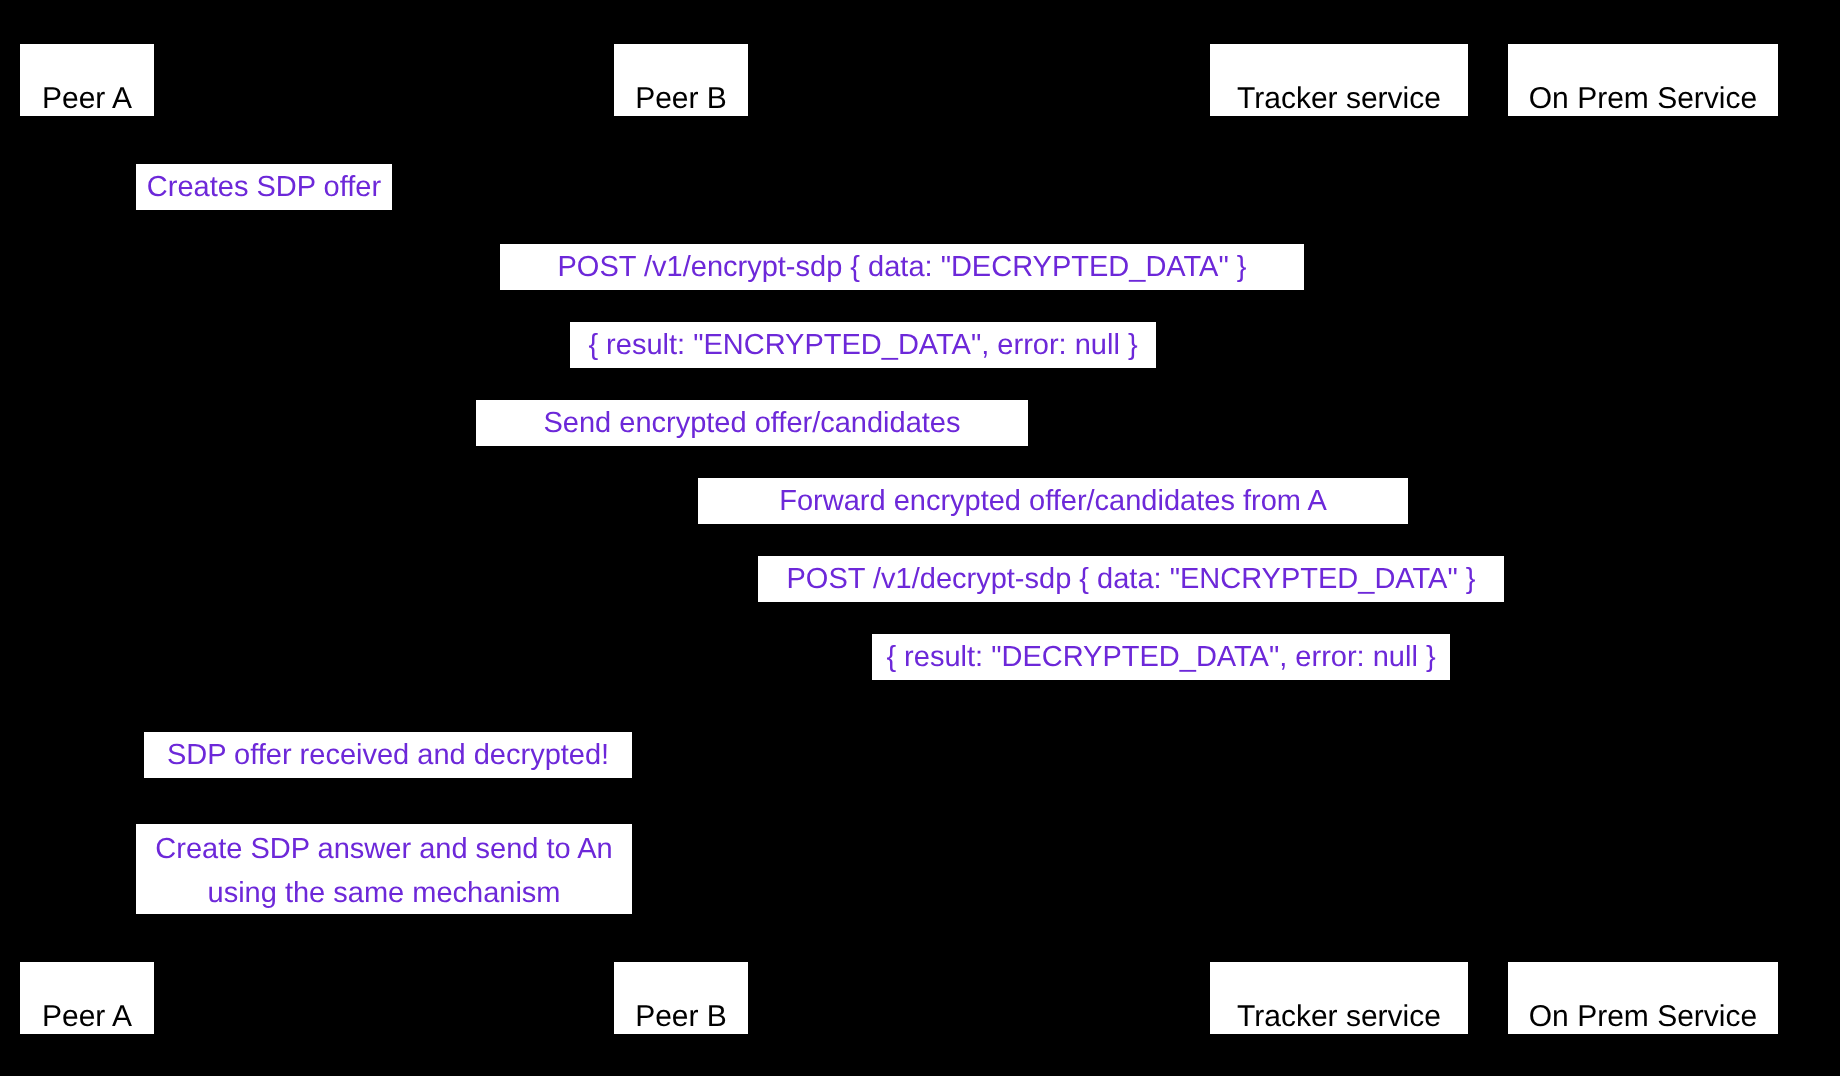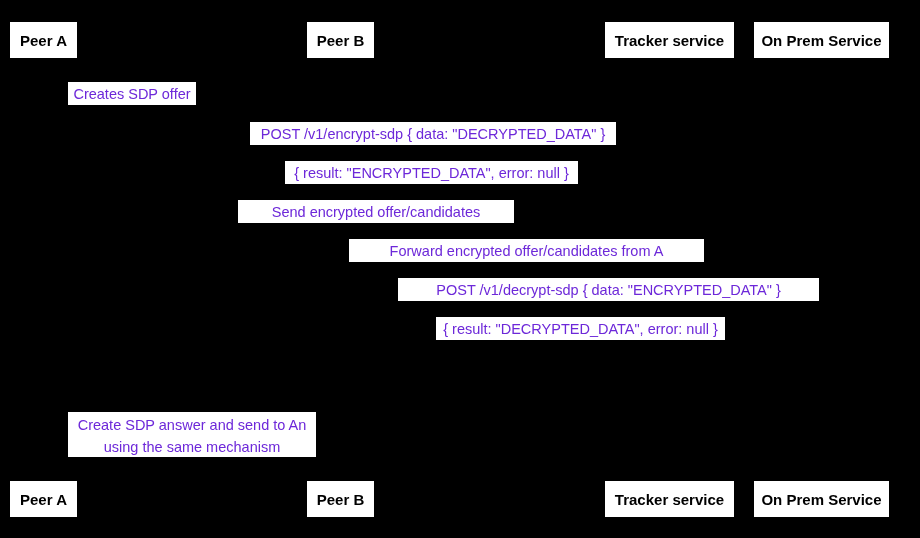--- a/index.html
+++ b/index.html
@@ -18,25 +18,24 @@
   }
   .participant-box {
     position: absolute;
     background: #ffffff;
     color: #000000;
     border: 1px solid #ffffff;
     box-sizing: border-box;
     font-size: 15px;
     line-height: 1;
     display: flex;
-    align-items: center;
+    align-items: flex-end;
     justify-content: center;
     white-space: nowrap;
     letter-spacing: 0;
-    font-weight: bold;
   }
   .lifeline {
     position: absolute;
     width: 1px;
     background: #000000;
     top: 57px;
     height: 424px;
   }
   .msg-label {
     position: absolute;
@@ -84,32 +83,33 @@
   <div class="msg-arrow" style="left:43px; top:184px; width:778px;"></div>
   <div class="msg-arrow" style="left:43px; top:223px; width:626px;"></div>
   <div class="msg-arrow" style="left:340px; top:262px; width:329px;"></div>
   <div class="msg-arrow" style="left:340px; top:301px; width:481px;"></div>
   <div class="msg-arrow" style="left:340px; top:340px; width:481px;"></div>
   <div class="msg-arrow" style="left:43px; top:389px; width:60px;"></div>
   <div class="msg-arrow" style="left:43px; top:457px; width:60px;"></div>
 
   <div class="msg-label" style="left:68px; top:82px; width:128px; height:23px;">Creates SDP offer</div>
 
-  <div class="msg-label" style="left:250px; top:122px; width:366px; height:23px;">POST /v1/encrypt-sdp { data: "DECRYPTED_DATA" }</div>
+  <div class="msg-label" style="left:250px; top:122px; width:402px; height:23px;">POST /v1/encrypt-sdp { data: "DECRYPTED_DATA" }</div>
 
   <div class="msg-label" style="left:285px; top:161px; width:293px; height:23px;">{ result: "ENCRYPTED_DATA", error: null }</div>
 
   <div class="msg-label" style="left:238px; top:200px; width:276px; height:23px;">Send encrypted offer/candidates</div>
 
   <div class="msg-label" style="left:349px; top:239px; width:355px; height:23px;">Forward encrypted offer/candidates from A</div>
 
-  <div class="msg-label" style="left:398px; top:278px; width:421px; height:23px;">POST /v1/decrypt-sdp { data: "ENCRYPTED_DATA" }</div>
+  <div class="msg-label" style="left:379px; top:278px; width:373px; height:23px;">POST /v1/decrypt-sdp { data: "ENCRYPTED_DATA" }</div>
 
   <div class="msg-label" style="left:436px; top:317px; width:289px; height:23px;">{ result: "DECRYPTED_DATA", error: null }</div>
 
+  <div class="msg-label" style="left:72px; top:366px; width:244px; height:23px;">SDP offer received and decrypted!</div>
 
   <div class="msg-label" style="left:68px; top:412px; width:248px; height:45px; line-height:1.55;">Create SDP answer and send to An
 using the same mechanism</div>
 
   <div class="participant-box" style="left:10px; top:481px; width:67px; height:36px;">
     <span>Peer A</span>
   </div>
   <div class="participant-box" style="left:307px; top:481px; width:67px; height:36px;">
     <span>Peer B</span>
   </div>

